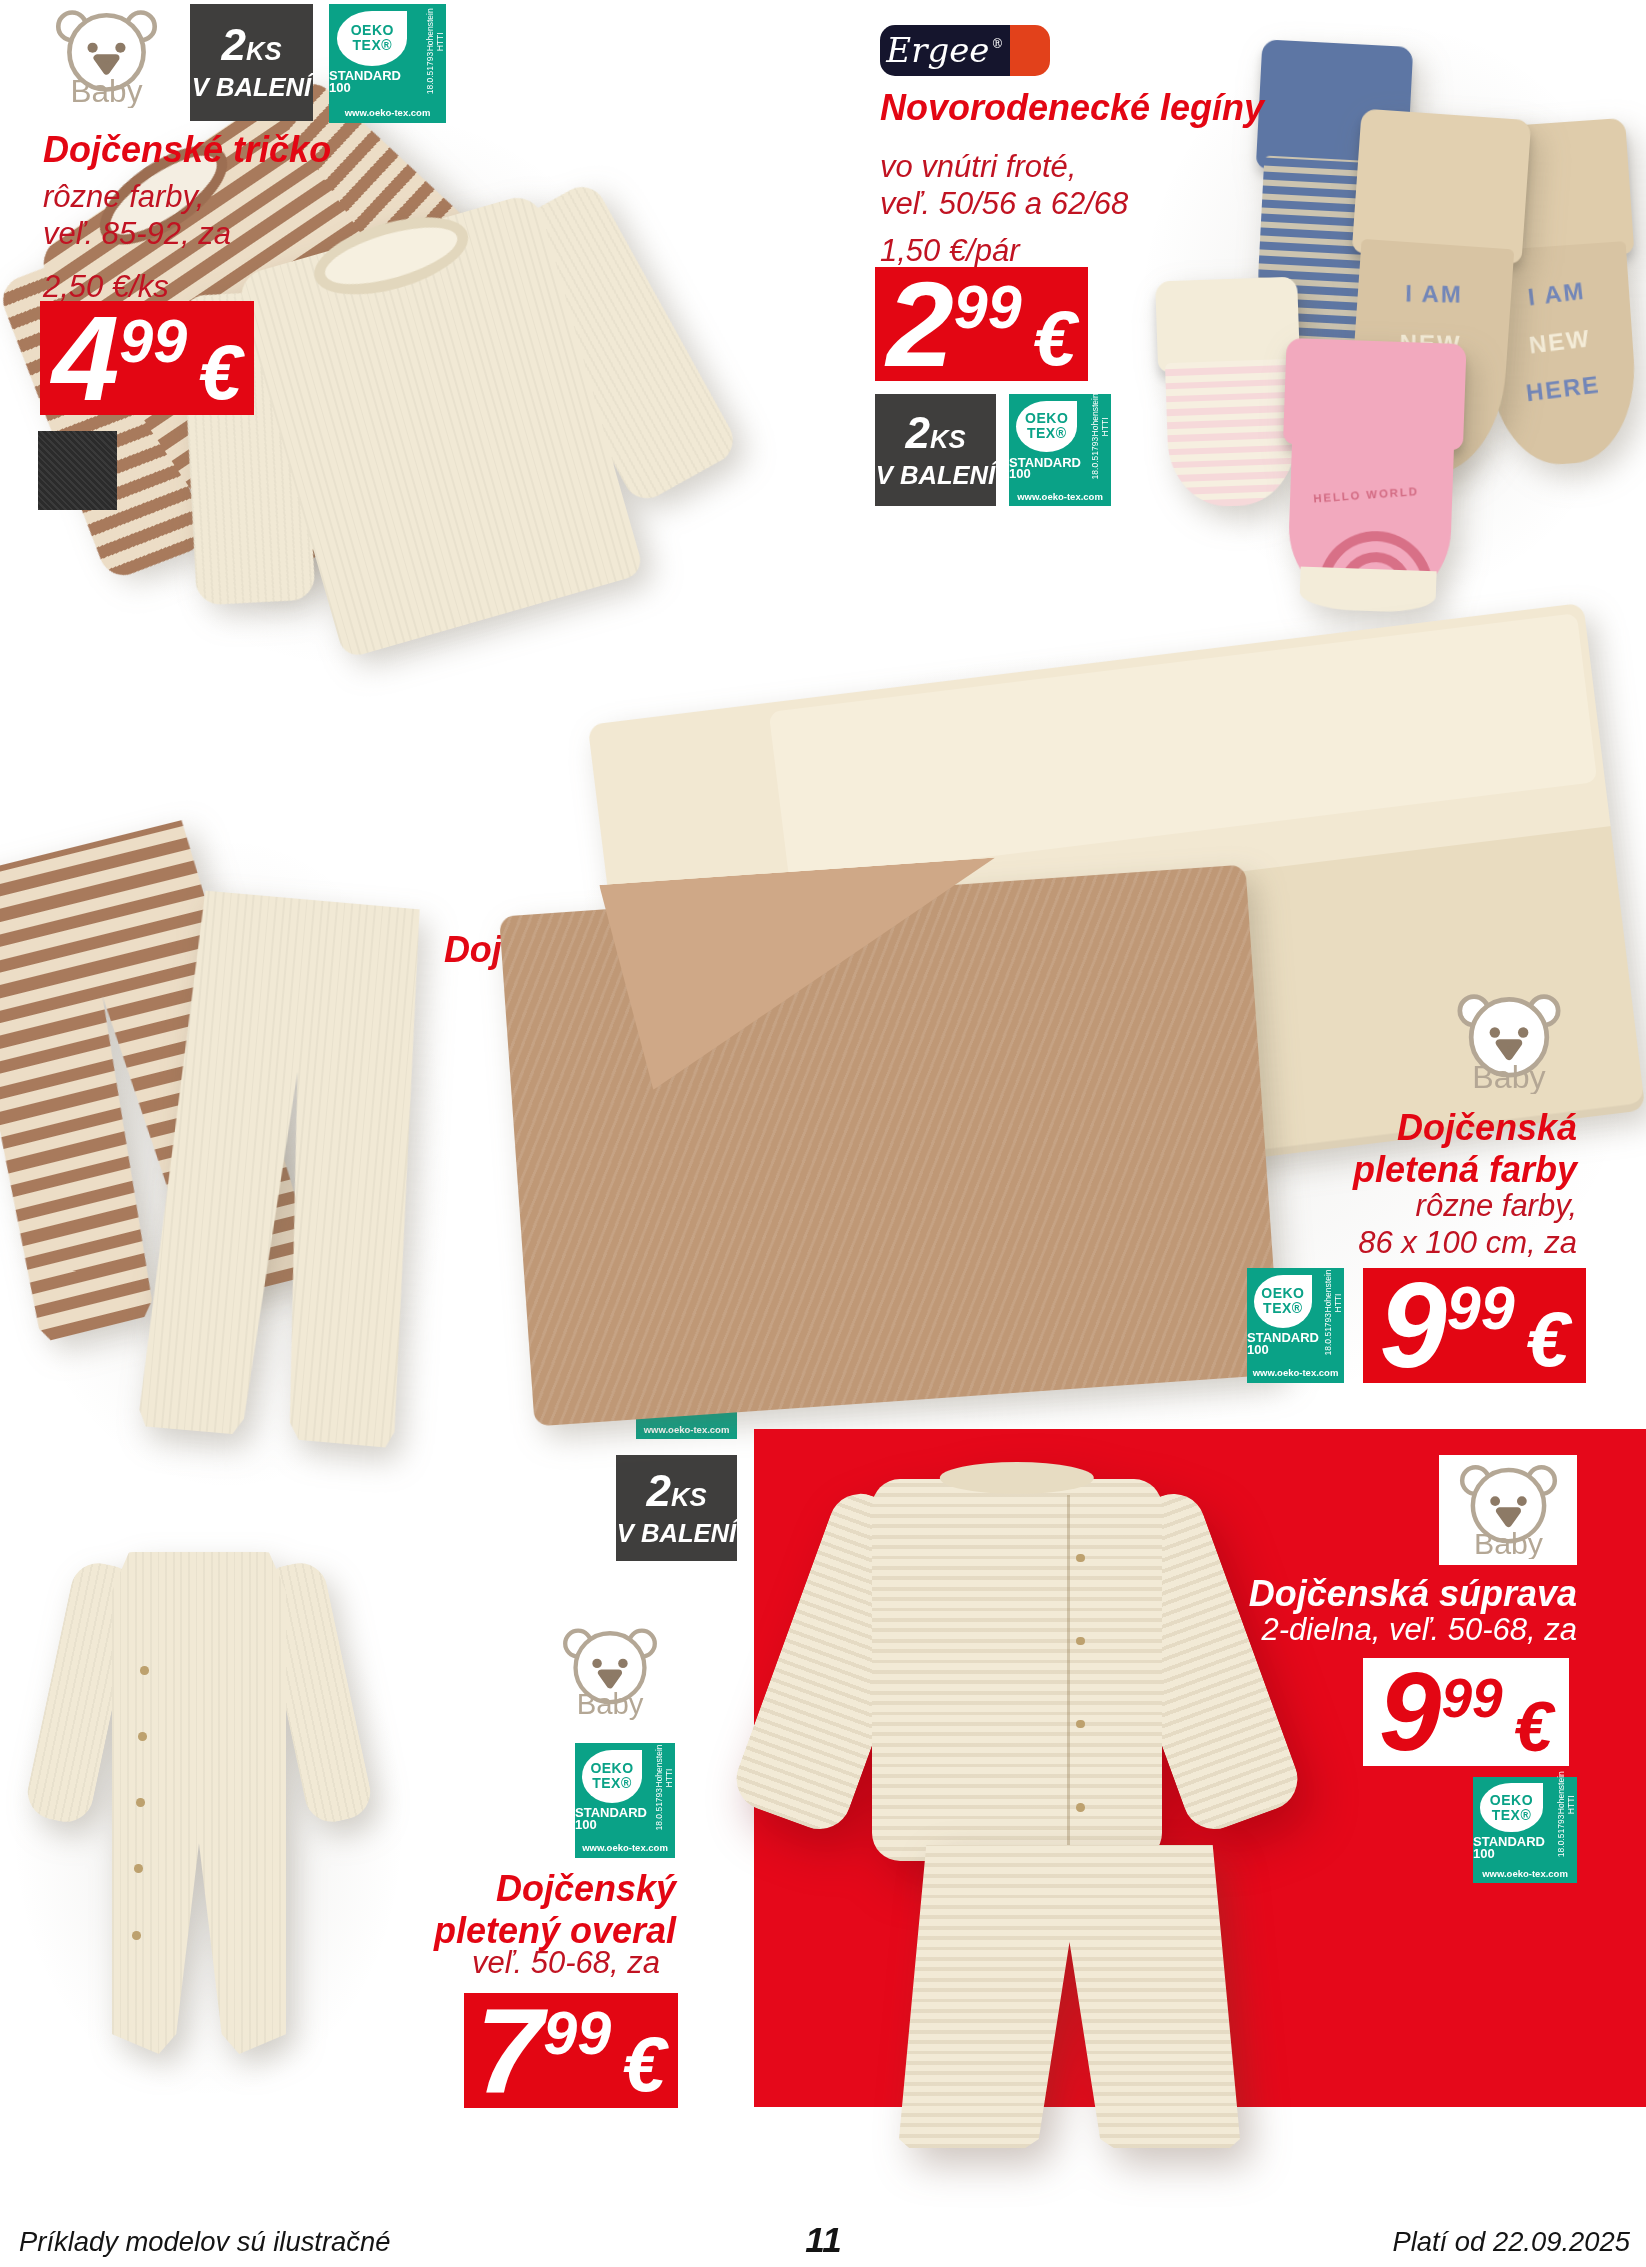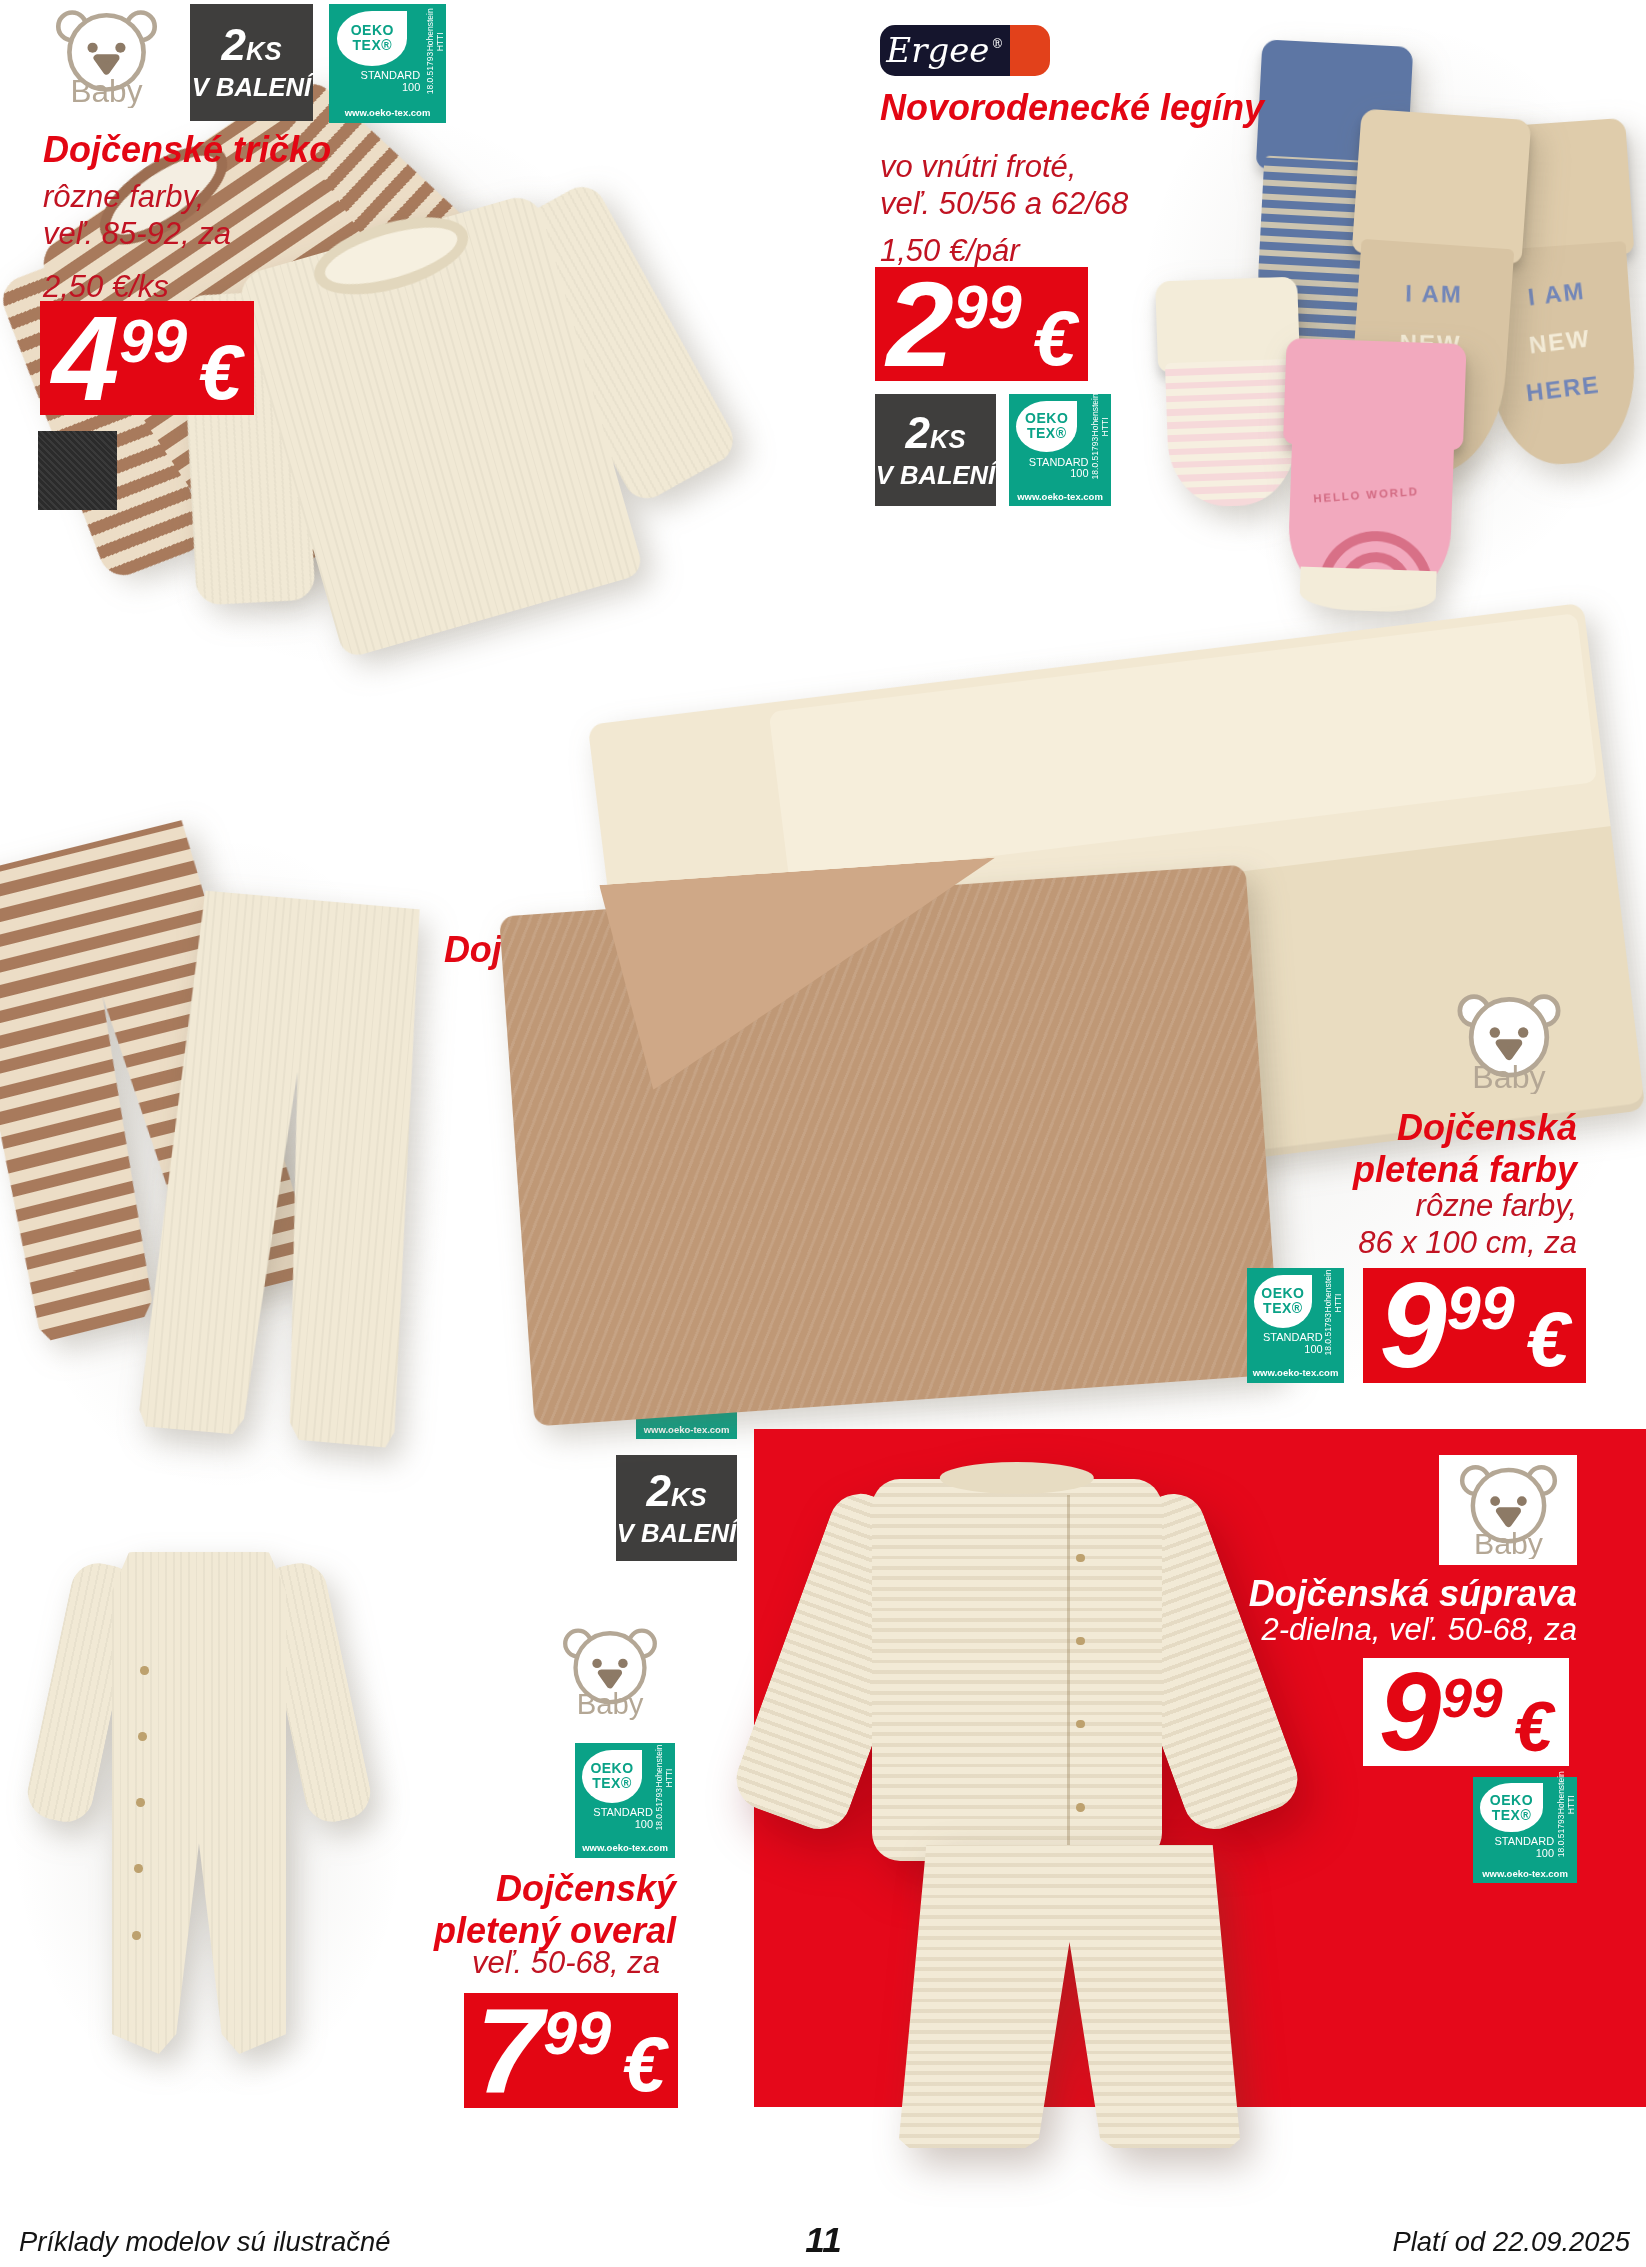--- a/index.html
+++ b/index.html
@@ -32,22 +32,22 @@
   .pack-badge .pk1 .pk-small{font-size:25.6px;}
   .pack-badge .pk2{font-size:25.6px;line-height:28px;}
 
   
   .oeko{position:absolute;background:#0aa287;color:#fff;}
   .oeko .oeko-drop{position:absolute;left:7%;top:6%;width:60%;height:46%;background:#fff;
         border-radius:50% 0 50% 50%;display:flex;flex-direction:column;align-items:center;
         justify-content:center;color:#0aa287;font-weight:bold;}
   .oeko .od1{font-size:14px;line-height:15px;letter-spacing:0.5px;}
   .oeko .od2{font-size:14px;line-height:15px;letter-spacing:0.5px;}
-  .oeko .oeko-std{position:absolute;left:0;top:56%;width:78%;text-align:right;
-        font-size:11px;line-height:11.4px;font-weight:normal;}
+  .oeko .oeko-std{position:absolute;left:0;top:56%;width:78%;text-align:left;
+        font-size:13px;line-height:11.4px;font-weight:bold;}
   .oeko .oeko-cert{position:absolute;right:1%;top:6%;height:70%;writing-mode:vertical-rl;
         transform:rotate(180deg);font-size:8.5px;line-height:9.5px;display:flex;gap:0.9px;}
   .oeko .oeko-url{position:absolute;left:0;bottom:4%;width:100%;text-align:center;
         font-size:9.5px;font-weight:bold;}
 
   
   .ergee{position:absolute;left:880px;top:24.6px;width:170px;height:51px;border-radius:15px;
          overflow:hidden;display:flex;}
   .ergee-main{flex:1;background:#15152d;color:#fff;display:flex;align-items:center;
          justify-content:center;font-family:"DejaVu Serif",serif;font-style:italic;font-size:34px;}

